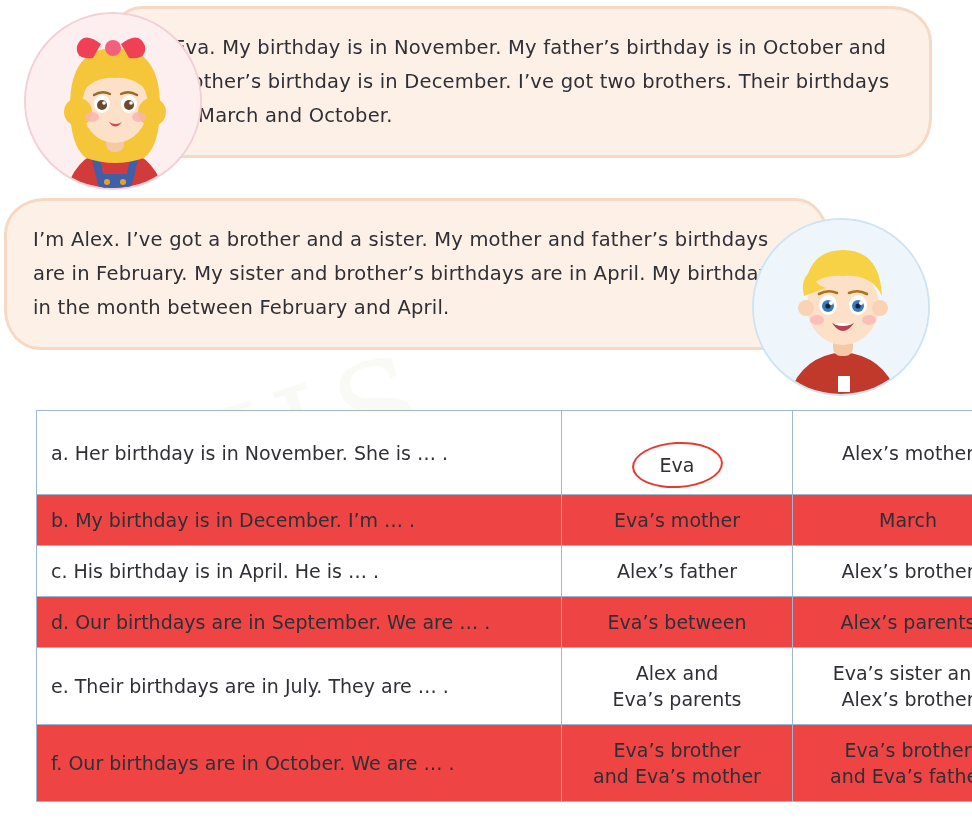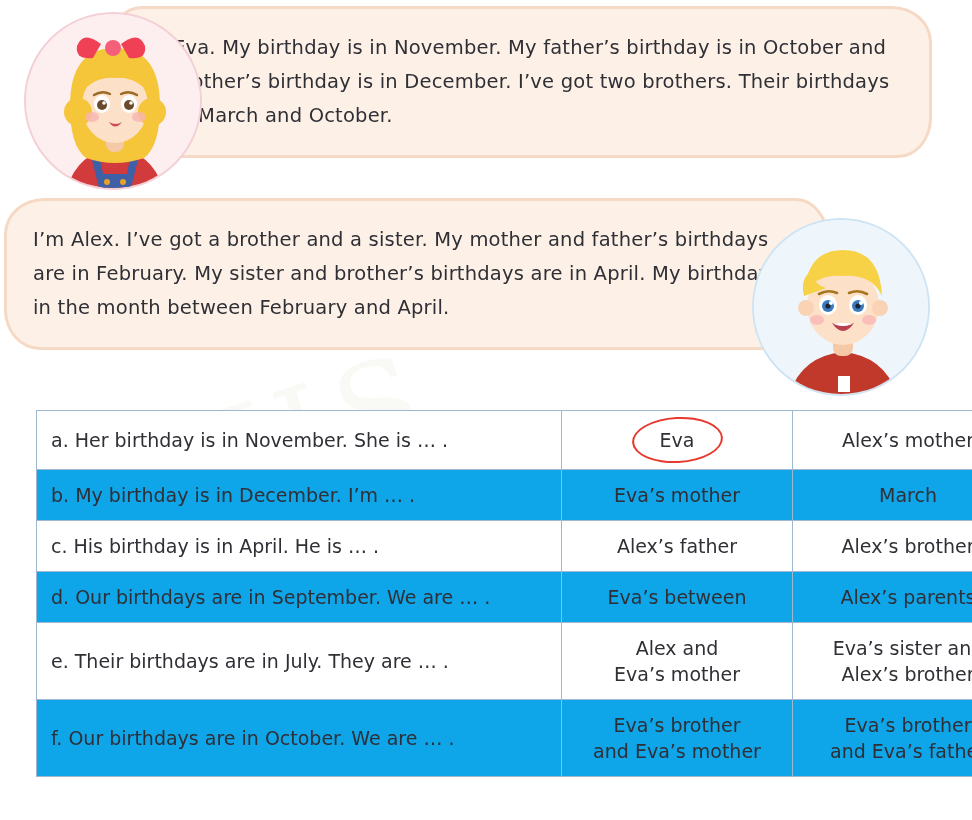--- a/index.html
+++ b/index.html
@@ -85,31 +85,31 @@
     font-size: 19px;
     color: #2f2f36;
   }
   #answer-table td {
     border: 1.5px solid #9fb8cf;
     padding: 10px 14px;
     vertical-align: middle;
     line-height: 26px;
   }
   #answer-table tr.odd td { background: #ffffff; }
-  #answer-table tr.even td { background: #0ea5e9; }
+  #answer-table tr.even td { background: #ef4444; }
 
   td.prompt { width: 496px; text-align: left; margin-left: 40px; }
   td.opt { text-align: center; }
   td.opt-a { width: 202px; }
   td.opt-b { width: 202px; }
 
   .option-text { display: inline-block; position: relative; padding: 2px 6px; }
 
   
-  .circled { position: relative; display: inline-block; padding: 4px 16px; }
+  .circled { position: relative; display: inline-block; padding: 4px 16px; margin-top: 25px; }
   .circled::after {
     content: "";
     position: absolute;
     left: -6px;
     top: -4px;
     right: -6px;
     bottom: -4px;
     border: 2.5px solid #e8392e;
     border-radius: 50%;
     transform: rotate(-3deg);
@@ -270,21 +270,21 @@
       </td>
       <td class="opt opt-b">
         <span class="option-text">Alex’s parents</span>
       </td>
     </tr>
 
     <tr class="odd">
       <td class="prompt">e. Their birthdays are in July. They are … .</td>
       <td class="opt opt-a">
         <span class="option-text" style="white-space:pre-line">Alex and
-Eva’s mother</span>
+Eva’s parents</span>
       </td>
       <td class="opt opt-b">
         <span class="option-text" style="white-space:pre-line">Eva’s sister and
 Alex’s brother</span>
       </td>
     </tr>
 
     <tr class="even">
       <td class="prompt">f. Our birthdays are in October. We are … .</td>
       <td class="opt opt-a">

